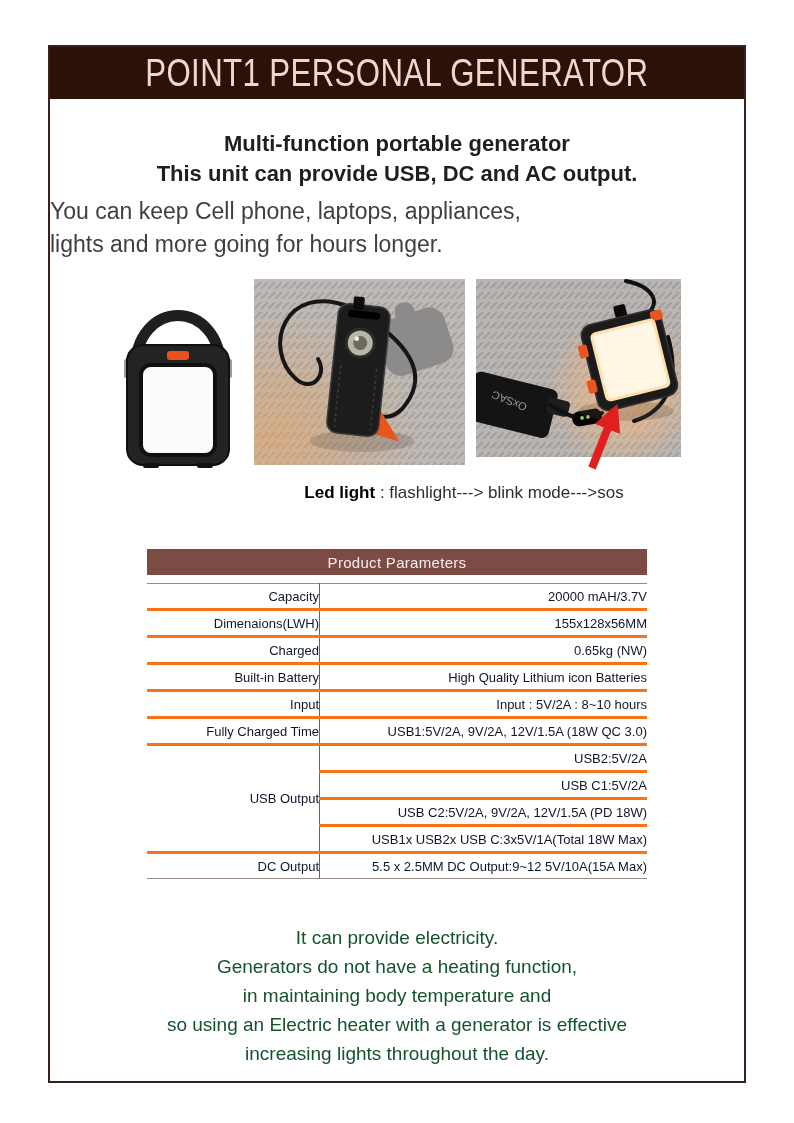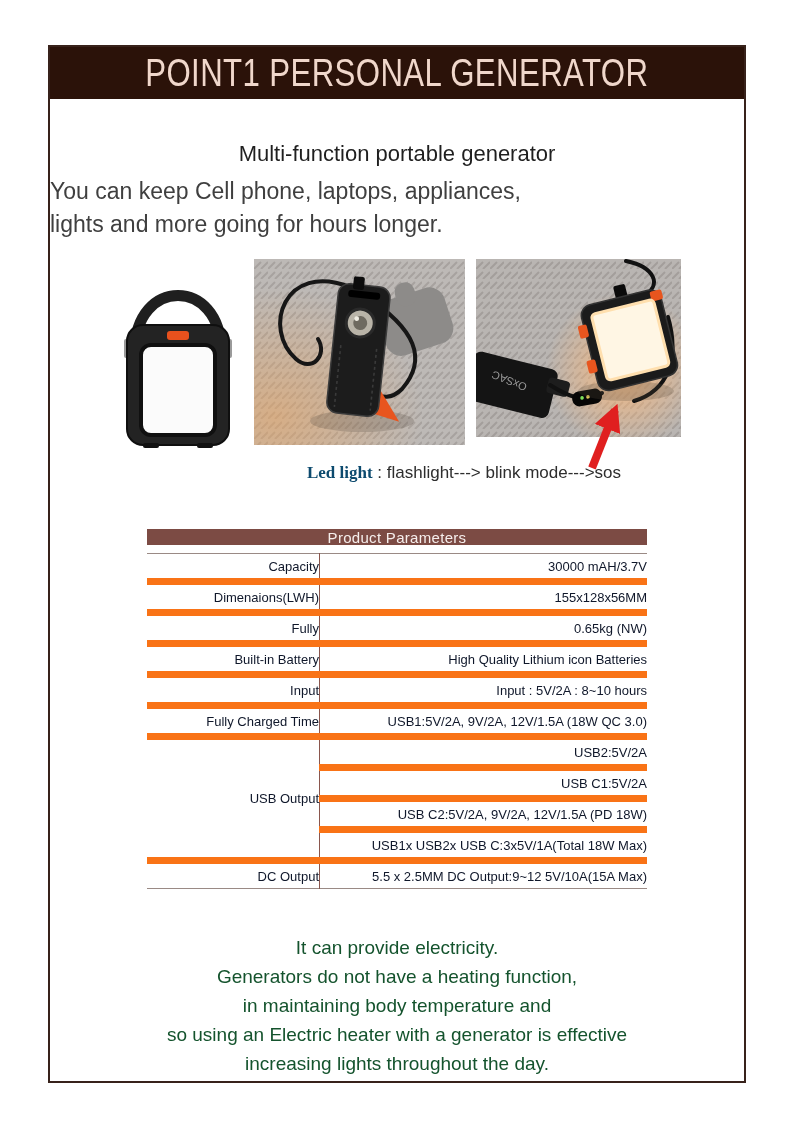--- a/index.html
+++ b/index.html
@@ -13,68 +13,69 @@
     border:2px solid #38221b;background:#fff;overflow:visible;
   }
   .banner{
     height:52px;background:#2b1209;display:flex;align-items:center;justify-content:center;
   }
   .banner-title{
     color:#f0d7cb;font-size:38px;font-weight:400;white-space:nowrap;
     transform:scaleX(.82);letter-spacing:0.5px;
   }
   .intro-bold{
-    margin-top:40px;text-align:center;font-weight:normal;font-size:22px;
+    margin-top:30px;text-align:center;font-weight:bold;font-size:22px;
     line-height:30px;color:#1f1f1f;
   }
   .intro-reg{
     margin-top:6px;text-align:left;font-size:23px;line-height:33px;color:#3f3f3f;
   }
   .photos{
     margin-top:18px;height:190px;display:flex;justify-content:center;
     align-items:flex-start;gap:11px;
   }
   .photo{display:block;}
   .photo svg{display:block;}
   .caption{
     margin-top:14px;text-align:center;font-size:17px;color:#2e2e2e;padding-left:134px;
     white-space:pre;
   }
-  .caption b{color:#0c4a6e;font-family:Liberation Serif, serif;}
+  .caption b{color:#000000;}
   .arrow-overlay{position:absolute;left:520px;top:345px;width:70px;height:90px;pointer-events:none;}
   .params{width:500px;margin:46px auto 0;}
   .params-header{
-    height:16px;background:#7c4b44;color:#f6eeec;font-size:15px;letter-spacing:.3px;
+    height:26px;background:#7c4b44;color:#f6eeec;font-size:15px;letter-spacing:.3px;
     display:flex;align-items:center;justify-content:center;text-align:right;
   }
   table.params-table{
     width:100%;border-collapse:collapse;margin-top:8px;font-size:13px;color:#0f172a;
     border-top:1px solid #9a8a85;border-bottom:1px solid #9a8a85;text-align:right;
   }
   table.params-table td{
-    height:24px;padding:0;border-top:7px solid #f97316;vertical-align:middle;
+    height:24px;padding:0;border-top:3px solid #f97316;vertical-align:middle;
   }
   table.params-table tr:first-child td{border-top:none;}
   td.lbl{width:172px;padding-left:14px;border-right:1px solid #8a564d;}
   td.val{padding-left:18px;}
   .outro{
     margin-top:44px;text-align:center;font-size:19px;line-height:29px;color:#14532d;
   }
 </style>
 </head>
 <body>
 
 <div class="frame">
 
   <div class="banner">
     <span class="banner-title">POINT1 PERSONAL GENERATOR</span>
   </div>
 
   <div class="intro-bold">
     <div>Multi-function portable generator</div>
+    <div>This unit can provide USB, DC and AC output.</div>
   </div>
   <div class="intro-reg">
     <div>You can keep Cell phone, laptops, appliances,</div>
     <div>lights and more going for hours longer.</div>
   </div>
 
   <div class="photos">
 
     <div class="photo">
       <svg width="130" height="190" viewBox="0 0 130 190">
@@ -176,28 +177,28 @@
   </svg>
 
   <div class="params">
     <div class="params-header">
       <span>Product Parameters</span>
     </div>
     <table class="params-table">
       <tbody>
         <tr>
           <td class="lbl">Capacity</td>
-          <td class="val">30000 mAH/3.7V</td>
+          <td class="val">20000 mAH/3.7V</td>
         </tr>
         <tr>
           <td class="lbl">Dimenaions(LWH)</td>
           <td class="val">155x128x56MM</td>
         </tr>
         <tr>
-          <td class="lbl">Fully</td>
+          <td class="lbl">Charged</td>
           <td class="val">0.65kg (NW)</td>
         </tr>
         <tr>
           <td class="lbl">Built-in Battery</td>
           <td class="val">High Quality Lithium icon Batteries</td>
         </tr>
         <tr>
           <td class="lbl">Input</td>
           <td class="val">Input : 5V/2A : 8~10 hours</td>
         </tr>

